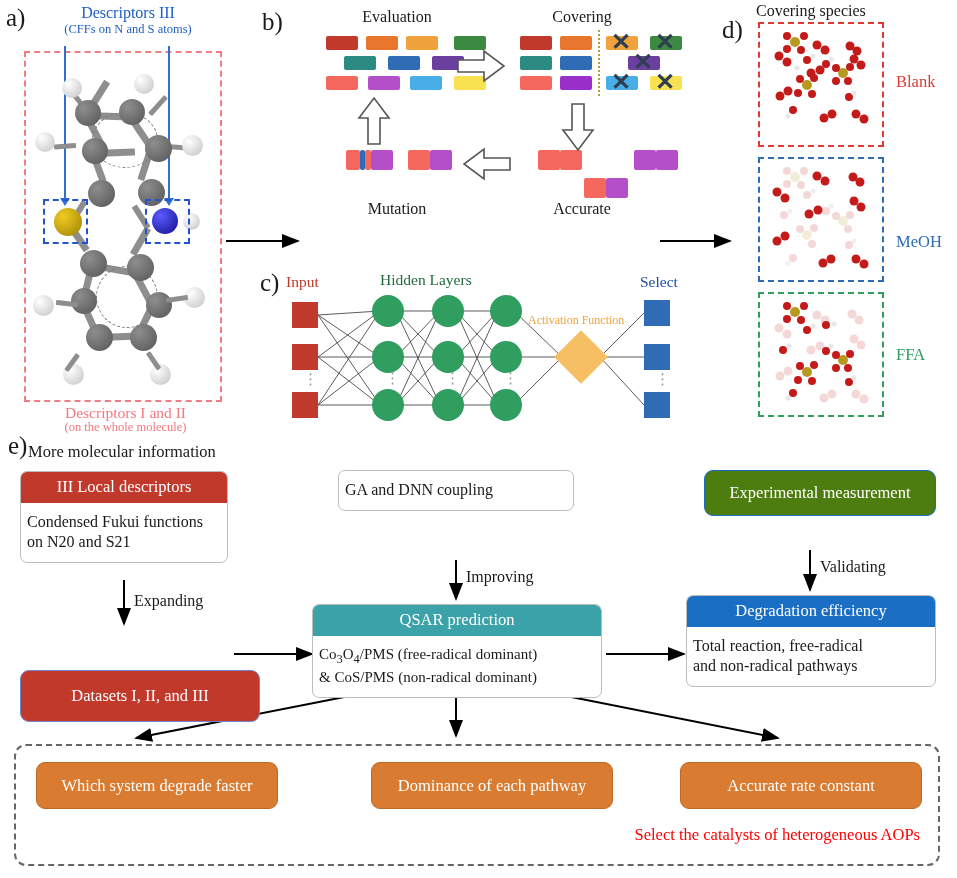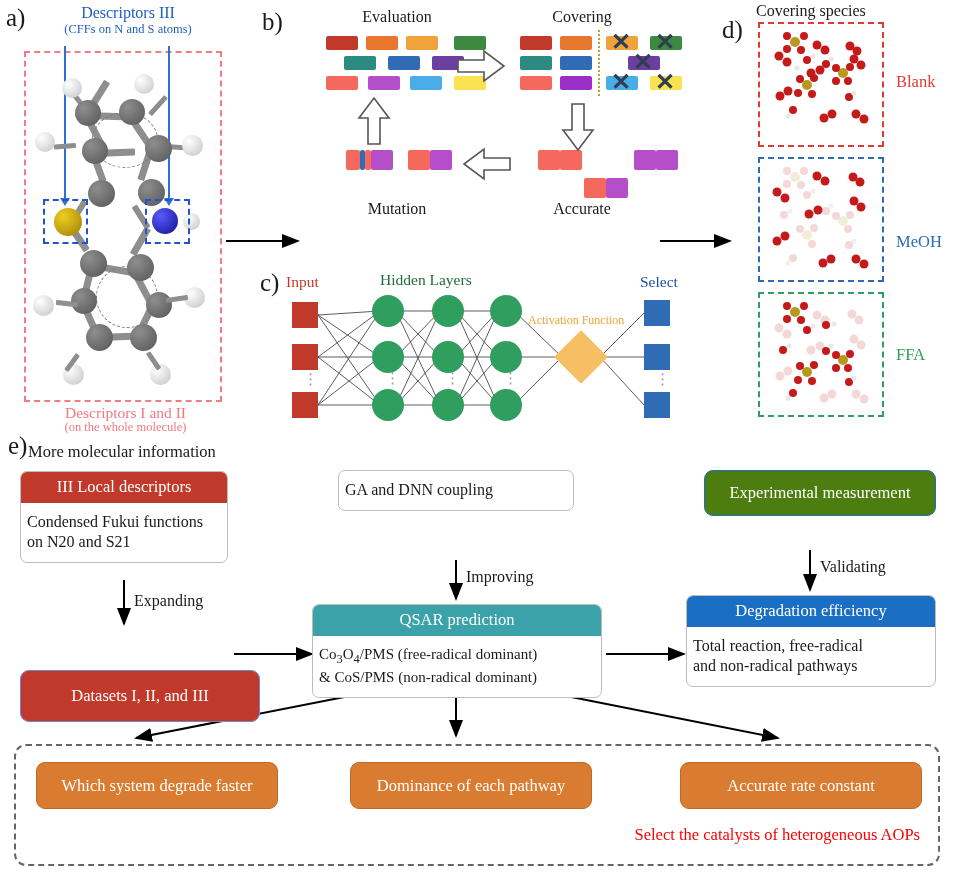--- a/index.html
+++ b/index.html
@@ -529,18 +529,18 @@
 
     <div class="node-solid" style="left:704px; top:38px; width:232px; height:46px; background:#4d7c0f; border:1px solid #1a6fc4;">Experimental measurement</div>
     <div class="edge-label" style="left:820px; top:126px;">Validating</div>
     <div class="node" style="left:686px; top:163px; width:250px;">
       <div class="node-head" style="background:#1a6fc4;">Degradation efficiency</div>
       <div class="node-body">Total reaction, free-radical<br>and non-radical pathways</div>
     </div>
 
     <div class="dashed-region" style="left:14px; top:312px; width:926px; height:122px;"></div>
     <div class="node-solid" style="left:36px; top:330px; width:242px; height:47px; background:#d97b30; border:1px solid #bd6a26;">Which system degrade faster</div>
-    <div class="node-solid" style="left:350px; top:330px; width:242px; height:47px; background:#d97b30; border:1px solid #bd6a26;">Dominance of each pathway</div>
+    <div class="node-solid" style="left:371px; top:330px; width:242px; height:47px; background:#d97b30; border:1px solid #bd6a26;">Dominance of each pathway</div>
     <div class="node-solid" style="left:680px; top:330px; width:242px; height:47px; background:#d97b30; border:1px solid #bd6a26;">Accurate rate constant</div>
     <div class="e-foot" style="left:360px; top:393px; width:560px;">Select the catalysts of heterogeneous AOPs</div>
   </div>
 
 </div>
 
 </body></html>

